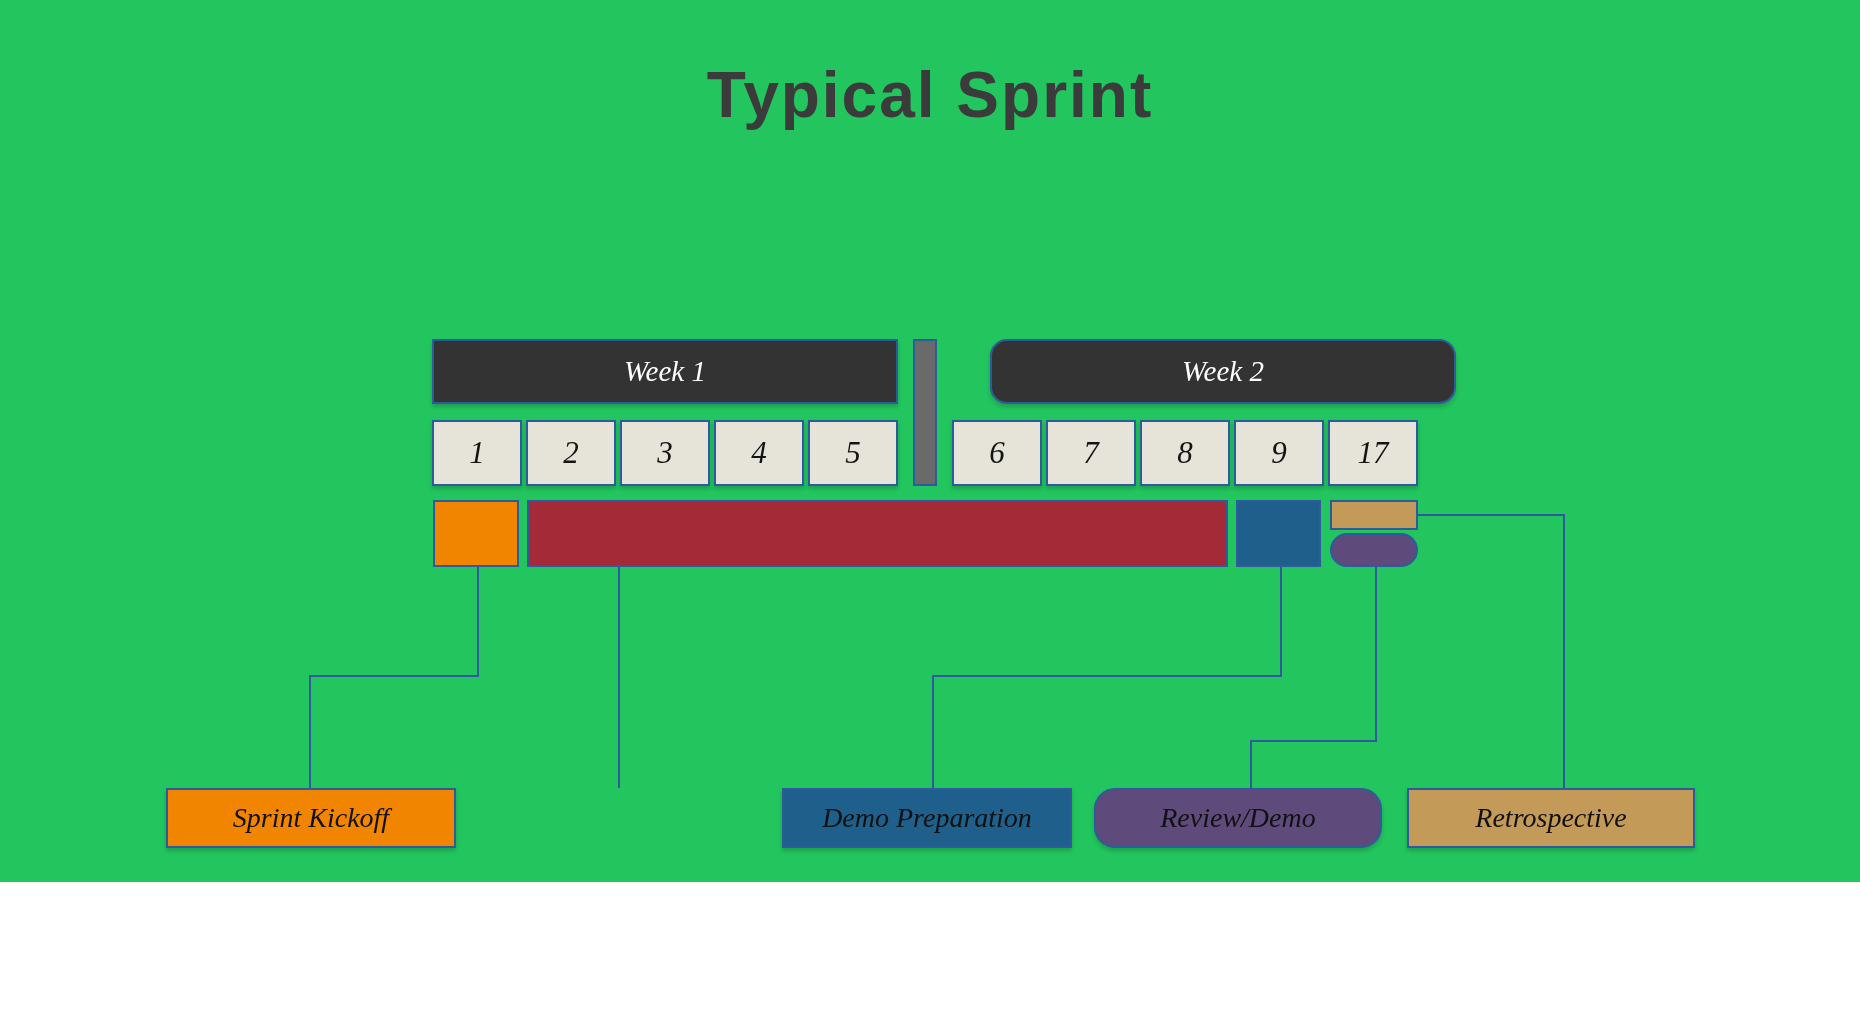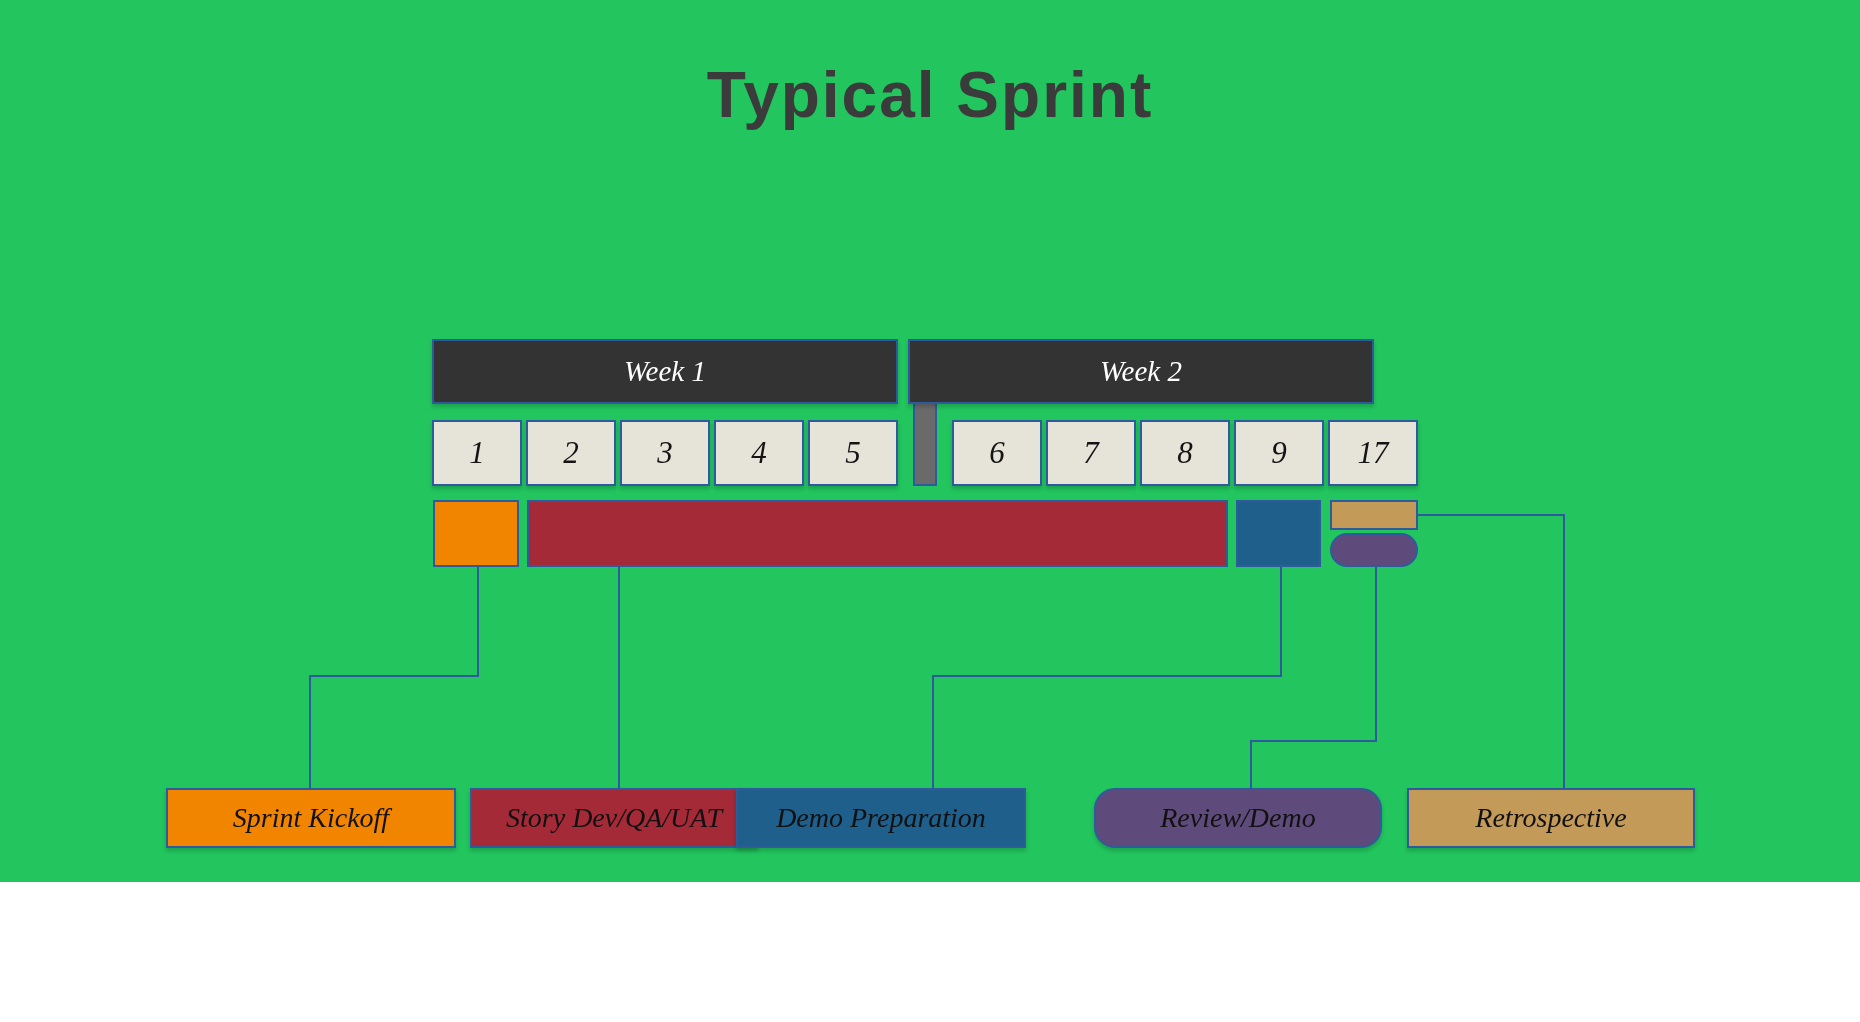--- a/index.html
+++ b/index.html
@@ -28,37 +28,37 @@
   .bar-blue{background:var(--blue);}
   .bar-tan{background:var(--tan);}
   .bar-purple{background:var(--purple);border-radius:21px;}
   .legend{
     display:flex;align-items:center;justify-content:center;
     font-size:28px;color:var(--label-text);
   }
   .seg{position:absolute;background:var(--connector);}
   
   #wk1{left:432px;top:339px;width:466px;height:65px;}
-  #wk2{left:908px;top:339px;width:466px;height:65px;}
+  #wk2{left:990px;top:339px;width:466px;height:65px;border-radius:17px;}
   #sep{left:913px;top:339px;width:24px;height:147px;}
   
   .day{top:420px;width:90px;height:66px;position:absolute;}
   #d1{left:432px;}#d2{left:526px;}#d3{left:620px;}#d4{left:714px;}#d5{left:808px;}
   #d6{left:952px;}#d7{left:1046px;}#d8{left:1140px;}#d9{left:1234px;}#d10{left:1328px;}
   
   #bar-kickoff{left:433px;top:500px;width:86px;height:67px;}
   #bar-story{left:527px;top:500px;width:701px;height:67px;}
   #bar-demo{left:1236px;top:500px;width:85px;height:67px;}
   #bar-retro{left:1330px;top:500px;width:88px;height:30px;}
   #bar-review{left:1330px;top:533px;width:88px;height:34px;}
   
   .legend{position:absolute;top:788px;height:60px;}
   #lg0{left:166px;width:290px;}
   #lg1{left:470px;width:288px;}
-  #lg2{left:736px;width:290px;}
+  #lg2{left:782px;width:290px;}
   #lg3{left:1094px;width:288px;}
   #lg4{left:1407px;width:288px;}
   
   #a1{left:477px;top:567px;width:2px;height:110px;}
   #a2{left:309px;top:675px;width:170px;height:2px;}
   #a3{left:309px;top:675px;width:2px;height:113px;}
   #b1{left:618px;top:567px;width:2px;height:221px;}
   #c1{left:1280px;top:567px;width:2px;height:110px;}
   #c2{left:932px;top:675px;width:350px;height:2px;}
   #c3{left:932px;top:675px;width:2px;height:113px;}
@@ -113,18 +113,17 @@
     <div id="d1s" class="seg"></div>
     <div id="d2s" class="seg"></div>
     <div id="d3s" class="seg"></div>
   </div>
   <div>
     <div id="e1" class="seg"></div>
     <div id="e2" class="seg"></div>
   </div>
 
   <div id="lg0" class="box legend shadow bar-orange">Sprint Kickoff</div>
-  <div id="lg1" class="box legend shadow bar-crimson">Story Dev/QA/UAT</div>
   <div id="lg2" class="box legend shadow bar-blue">Demo Preparation</div>
   <div id="lg3" class="box legend shadow bar-purple">Review/Demo</div>
   <div id="lg4" class="box legend shadow bar-tan">Retrospective</div>
 
 </div>
 
 </body></html>

